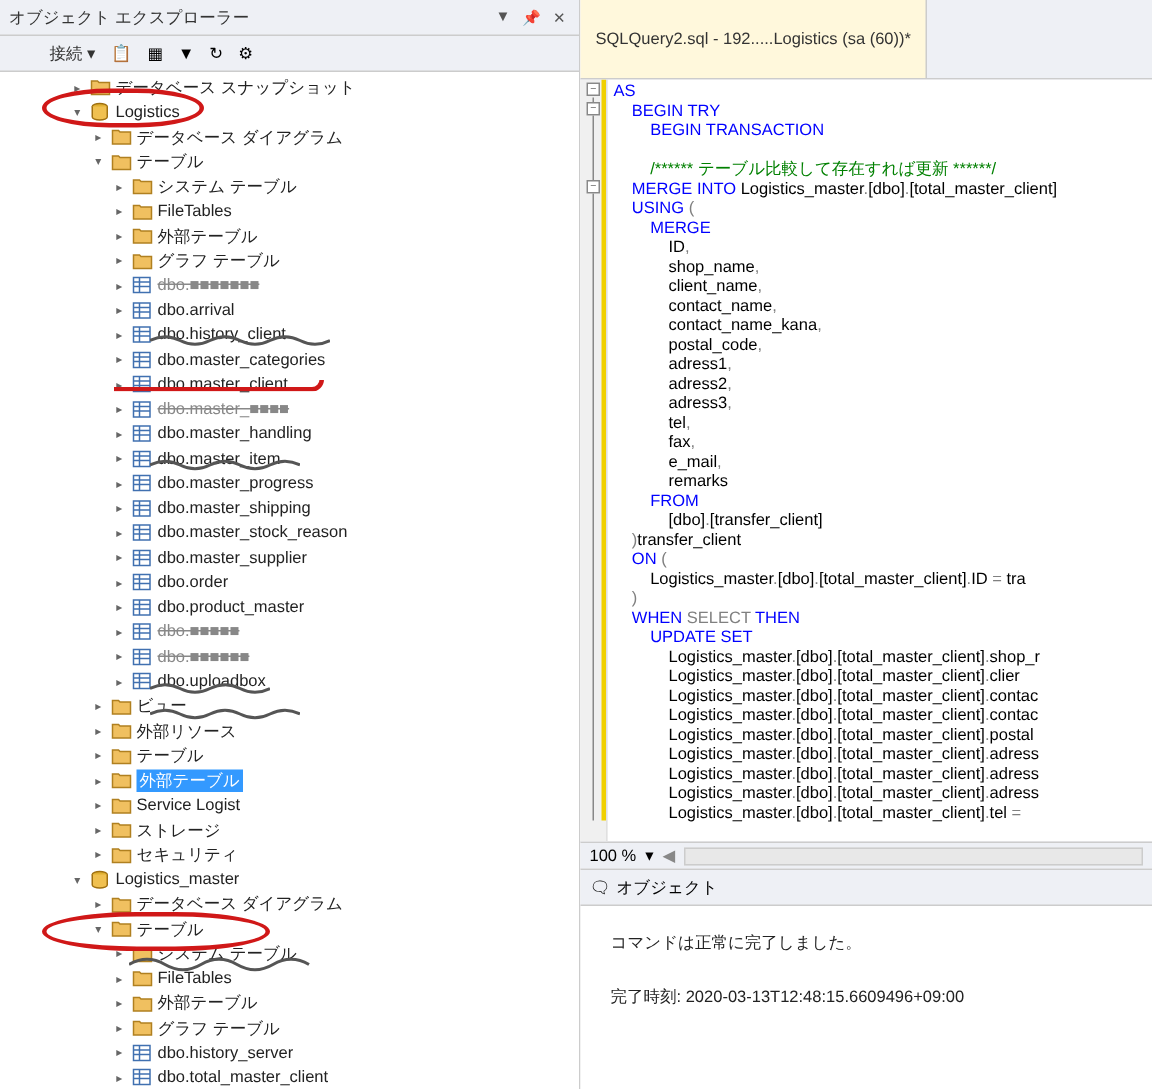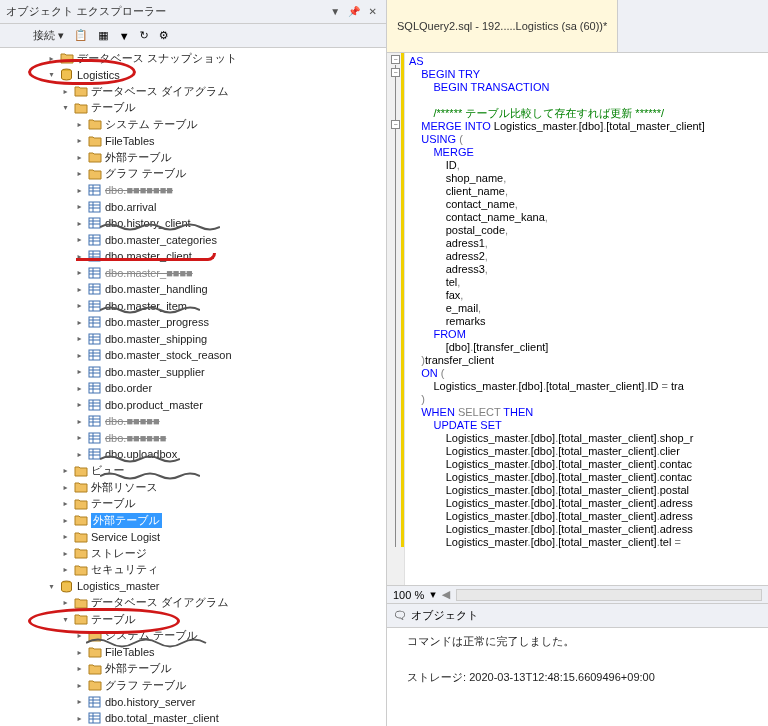--- a/index.html
+++ b/index.html
@@ -32,21 +32,21 @@
 .outline-line { position: absolute; left: 8px; width: 1px; background: #888; }
 .change-bar { position: absolute; left: 14px; width: 3px; background: #f0d000; }
 .code-text { flex: 1; padding: 2px 4px; white-space: pre; line-height: 13px; overflow: hidden; background: #fff; }
 .kw-blue { color: #0000ff; }
 .kw-green { color: #008000; }
 .kw-gray { color: #808080; }
 .zoom-bar { display: flex; align-items: center; background: #eef0f5; padding: 2px 6px; border-top: 1px solid #ccc; gap: 6px; font-size: 10px; }
 .scroll-hint { flex: 1; height: 12px; background: #e8e8e8; border: 1px solid #ccc; }
 .msg-panel { border-top: 1px solid #ccc; }
 .msg-header { background: #eef0f5; padding: 4px 6px; display: flex; align-items: center; gap: 4px; border-bottom: 1px solid #ccc; }
-.msg-body { padding: 4px 20px; font-size: 11px; line-height: 18px; color: #222; }
+.msg-body { padding: 16px 20px; font-size: 11px; line-height: 18px; color: #222; }
 svg { display: block; }
 </style>
 </head>
 <body>
 
 <div class="left-panel">
   <div class="panel-header">
     <span class="panel-title">オブジェクト エクスプローラー</span>
     <div class="panel-ctrls">
       <span>▼</span>
@@ -583,17 +583,17 @@
     <div class="scroll-hint"></div>
   </div>
   <div class="msg-panel">
     <div class="msg-header">
       <span>🗨</span>
       <span>オブジェクト</span>
     </div>
     <div class="msg-body">
       <div>コマンドは正常に完了しました。</div>
       <br>
-      <div><span>ストレージ:</span> <span>2020-03-13T12:48:15.6609496+09:00</span></div>
+      <div><span>完了時刻:</span> <span>2020-03-13T12:48:15.6609496+09:00</span></div>
       <br><br>
     </div>
   </div>
 </div>
 
 </body></html>

